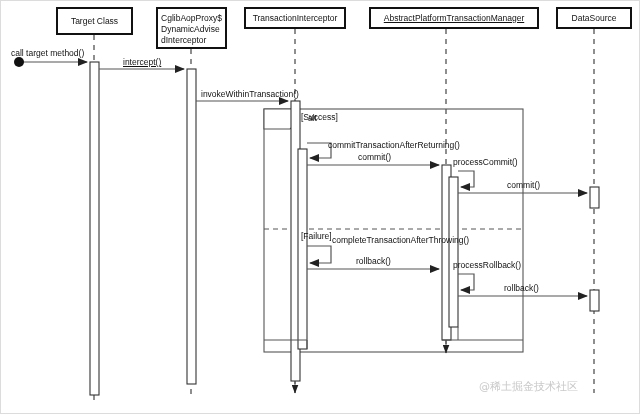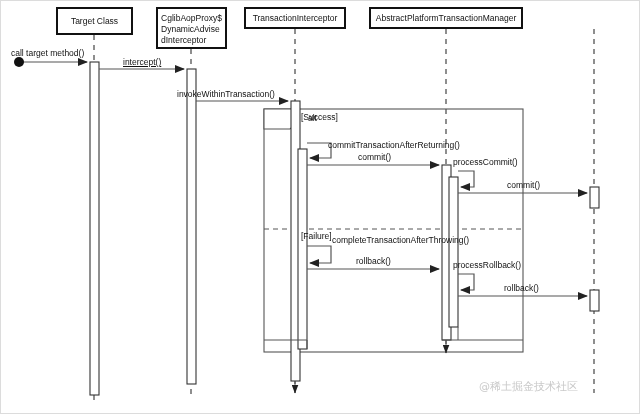--- a/index.html
+++ b/index.html
@@ -146,33 +146,36 @@
       <div>CglibAopProxy$</div>
       <div>DynamicAdvise</div>
       <div>dInterceptor</div>
     </div>
   </div>
 
   <div class="hdrbox" style="left:243px;top:6px;width:102px;height:22px;">
     <span>TransactionInterceptor</span>
   </div>
 
-  <div class="hdrbox" style="left:368px;top:6px;width:154px;height:22px;">
+  <div class="hdrbox" style="left:368px;top:6px;width:170px;height:22px;text-decoration:underline;">
     <span>AbstractPlatformTransactionManager</span>
   </div>
 
+  <div class="hdrbox" style="left:555px;top:6px;width:76px;height:22px;">
+    <span>DataSource</span>
+  </div>
 
   <div class="altlabel" style="left:271px;top:112px;">alt</div>
 
   <div class="guard" style="left:300px;top:111px;">[Success]</div>
   <div class="guard" style="left:300px;top:230px;">[Failure]</div>
 
   <div class="msg" style="left:10px;top:47px;">call target method()</div>
   <div class="msg" style="left:122px;top:56px;text-decoration:underline;">intercept()</div>
-  <div class="msg" style="left:176px;top:88px;">invokeWithinTransaction()</div>
+  <div class="msg" style="left:200px;top:88px;">invokeWithinTransaction()</div>
   <div class="msg" style="left:327px;top:139px;">commitTransactionAfterReturning()</div>
   <div class="msg" style="left:357px;top:151px;">commit()</div>
   <div class="msg" style="left:452px;top:156px;text-align:center;">processCommit()</div>
   <div class="msg" style="left:506px;top:179px;">commit()</div>
   <div class="msg" style="left:331px;top:234px;">completeTransactionAfterThrowing()</div>
   <div class="msg" style="left:355px;top:255px;">rollback()</div>
   <div class="msg" style="left:452px;top:259px;">processRollback()</div>
   <div class="msg" style="left:503px;top:282px;">rollback()</div>
 
   <div class="watermark" style="left:478px;top:378px;">@稀土掘金技术社区</div>

